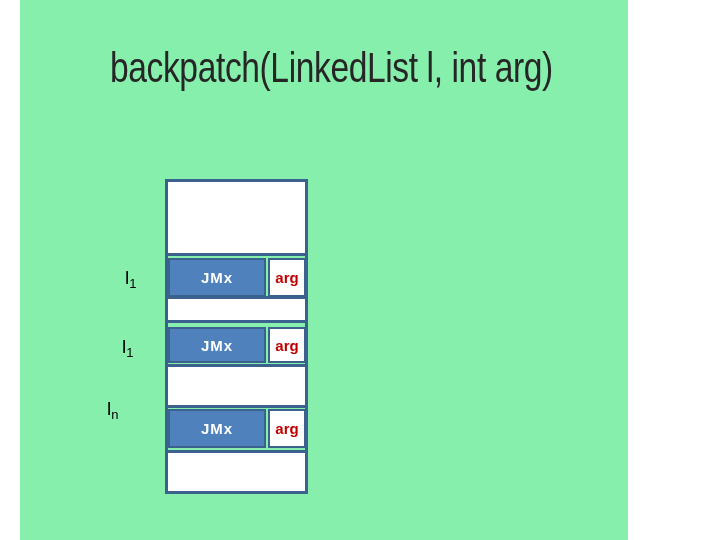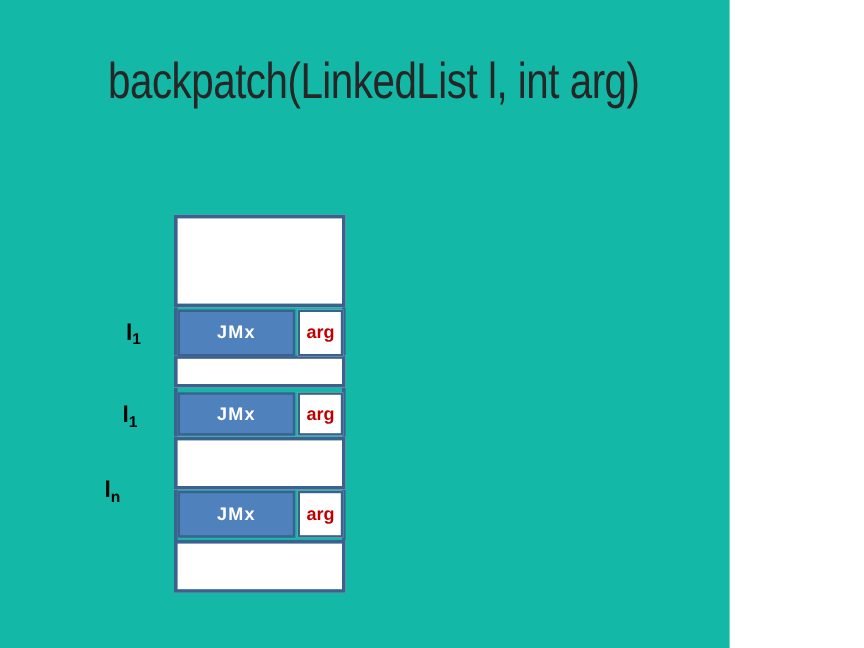--- a/index.html
+++ b/index.html
@@ -4,23 +4,24 @@
 <style>
   html, body {
     margin: 0;
     padding: 0;
     background: #ffffff;
   }
   .canvas {
     position: relative;
     width: 608px;
     height: 540px;
-    background: #14b8a6;
+    background: #86efac;
     overflow: hidden;
     font-family: "Liberation Sans", sans-serif;
+    margin-left: 20px;
   }
 
   
   .title {
     position: absolute;
     left: 90px;
     top: 44px;
     font-size: 42px;
     font-weight: 400;
     letter-spacing: -0.5px;
@@ -70,21 +71,21 @@
   #arg1 { left: 248px; top: 258px; width: 38px; height: 39px; }
   #jmx2 { left: 148px; top: 327px; width: 98px; height: 36px; }
   #arg2 { left: 248px; top: 327px; width: 38px; height: 36px; }
   #jmx3 { left: 148px; top: 409px; width: 98px; height: 39px; }
   #arg3 { left: 248px; top: 409px; width: 38px; height: 39px; }
 
   
   .lbl {
     position: absolute;
     font-size: 19px;
-    font-weight: bold;
+    font-weight: normal;
     color: var(--label-text-color, #000000);
     z-index: 3;
     line-height: 1;
   }
   .lbl sub {
     font-size: 13px;
     line-height: 1;
     vertical-align: -4px;
   }
   #lbl1 { left: 105px; top: 268px; }

